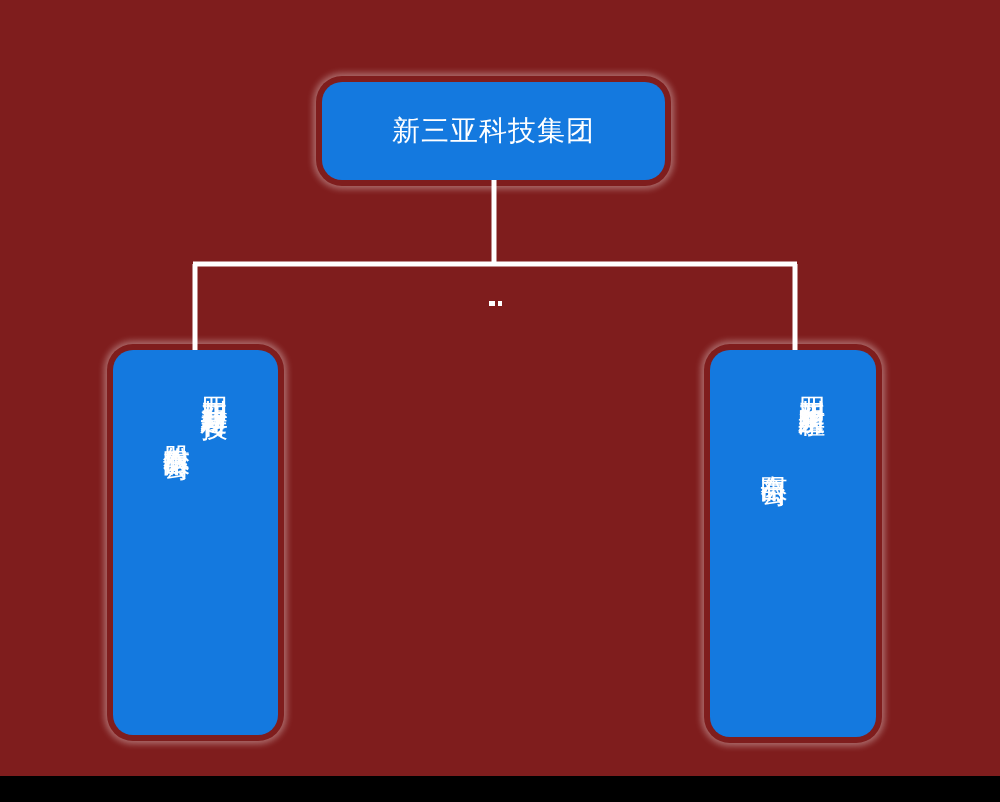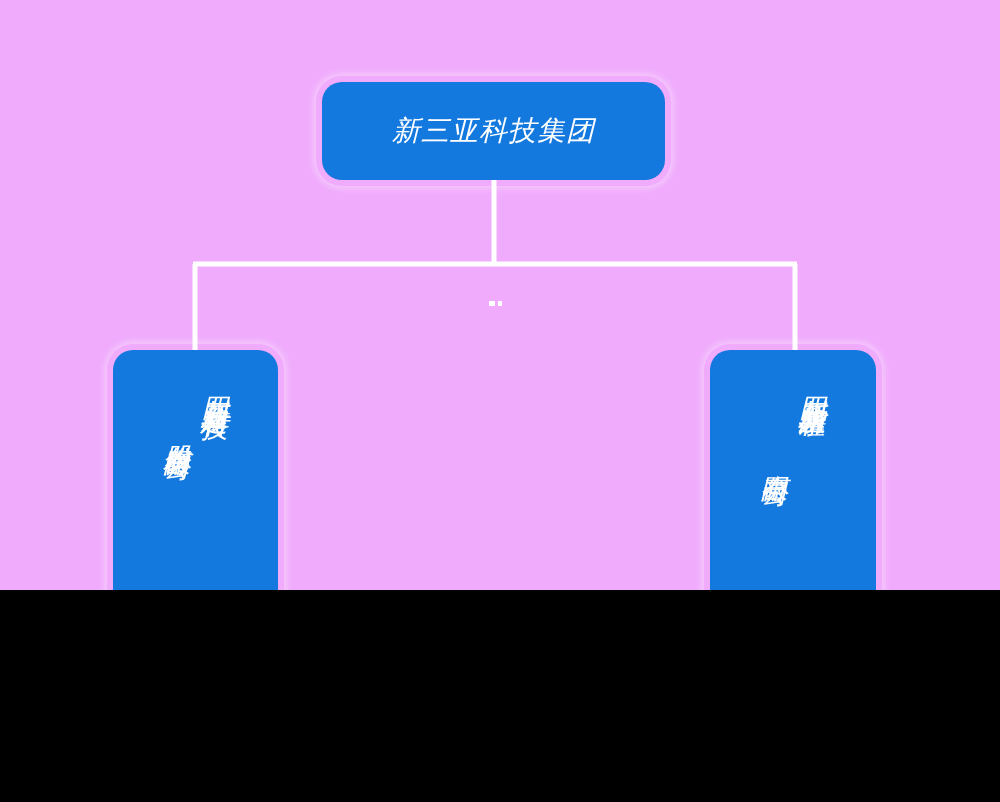--- a/index.html
+++ b/index.html
@@ -7,24 +7,23 @@
     padding: 0;
     background: #000000;
   }
   body {
     font-family: "DejaVu Sans", "Liberation Sans", sans-serif;
   }
 
   #canvas {
     position: relative;
     width: 1000px;
-    height: 590px;
-    background: #f0abfc;
+    height: 776px;
+    background: #7f1d1d;
     overflow: hidden;
-    font-style: italic;
   }
 
   
   .connector-layer {
     position: absolute;
     left: 0;
     top: 0;
     width: 1000px;
     height: 802px;
   }

